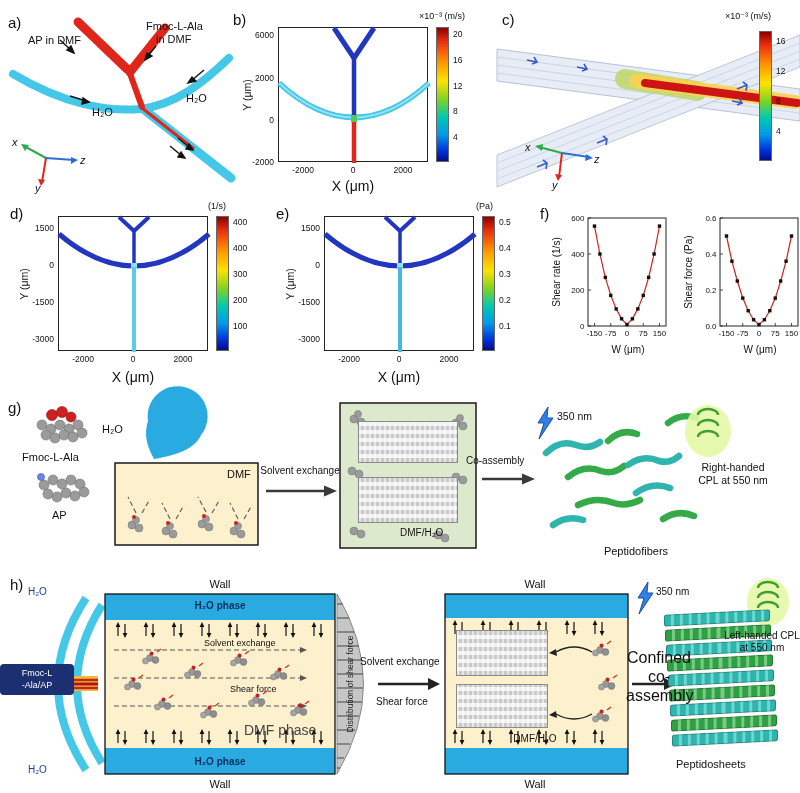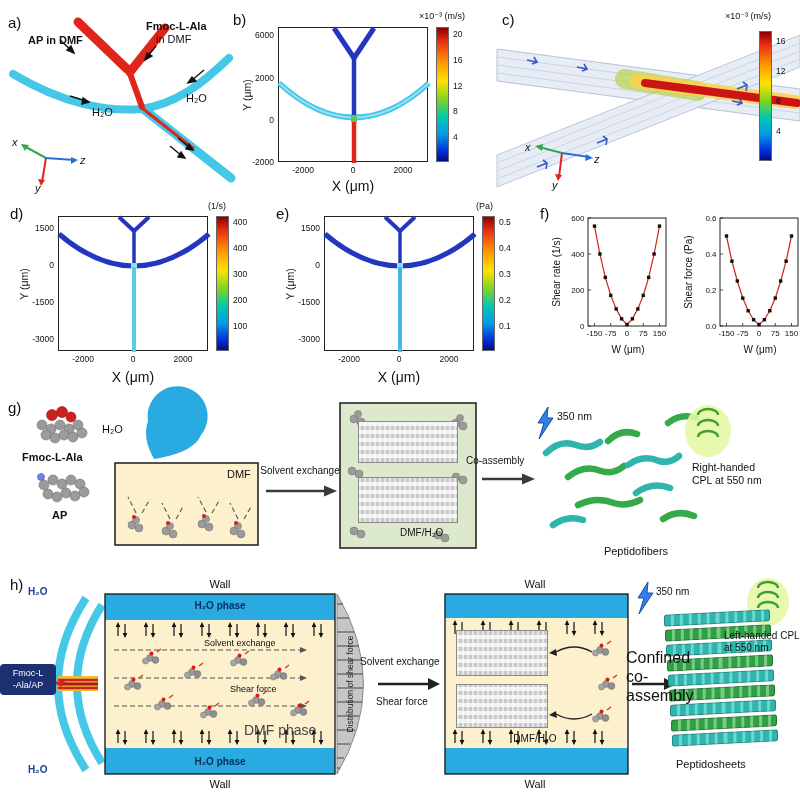--- a/index.html
+++ b/index.html
@@ -1,38 +1,38 @@
 <!DOCTYPE html>
 <html><head>
 <meta charset="utf-8">
 <style>
   *{box-sizing:border-box}
   body{margin:0;background:#fff;font-family:"Liberation Sans","DejaVu Sans",sans-serif;color:#111}
   #fig{position:relative;width:800px;height:793px;background:#fff;overflow:hidden}
   .abs{position:absolute}
   .panel-label{position:absolute;font-size:15px;color:#111;white-space:nowrap}
   .lbl{position:absolute;font-size:11px;color:#111;white-space:nowrap;line-height:1.15}
-  .wrap{position:absolute;font-size:10.5px;color:#111;line-height:1.2;text-align:left;white-space:normal}
+  .wrap{position:absolute;font-size:10.5px;color:#111;line-height:1.2;text-align:center;white-space:normal}
   .tick{position:absolute;font-size:8.5px;color:#111;white-space:nowrap}
   .tick.r{text-align:right}
   .axlbl{position:absolute;font-size:14px;color:#111;white-space:nowrap}
   .vlabel{position:absolute;white-space:nowrap;transform:translate(-50%,-50%) rotate(-90deg);font-size:10.5px;color:#111}
   .plotbox{border:1px solid #222;background:#fff}
   .cbar{position:absolute;width:13px;border:1px solid #666;background:linear-gradient(to bottom,#8c0000 0%,#e82e10 10%,#ff9800 26%,#ffe200 40%,#7ed321 54%,#00c9b0 67%,#009be8 80%,#0033dd 92%,#000d8a 100%)}
-  .bold{font-weight:bold}
+  .bold{font-weight:normal}
   svg{position:absolute;overflow:visible}
   svg text{font-family:"Liberation Sans","DejaVu Sans",sans-serif}
   .dash{stroke:#555;stroke-width:1.1;stroke-dasharray:5 3;fill:none}
   .fibg{stroke:#34aa48;stroke-width:6.5;fill:none;stroke-linecap:round}
   .fibt{stroke:#2fb4ae;stroke-width:6.5;fill:none;stroke-linecap:round}
   .sheet{position:absolute;width:106px;height:12px;border-radius:3px;transform:skewY(-3deg);border:1px solid rgba(0,0,0,.25)}
   .sheet.t{background:repeating-linear-gradient(90deg,#2fb4ae 0 6px,#6cd8d0 6px 9px)}
   .sheet.g{background:repeating-linear-gradient(90deg,#2fa044 0 6px,#79cc86 6px 9px)}
   .stack{position:absolute;border:1px solid #8a8a8a;background:repeating-linear-gradient(90deg,rgba(255,255,255,.55) 0 2px,rgba(0,0,0,0) 2px 5px),repeating-linear-gradient(0deg,#c9c9c9 0 4px,#f2f2f2 4px 8px)}
-  .navybox{position:absolute;background:#1c2f70;color:#fff;border-radius:4px;font-size:9px;text-align:center;line-height:1.3;padding:4px 0;width:56px}
+  .navybox{position:absolute;background:#1c2f70;color:#fff;border-radius:4px;font-size:9px;text-align:center;line-height:1.3;padding:4px 0;width:74px}
 </style>
 </head>
 <body>
 
 <div id="fig">
 
   <div class="abs" style="left:8px;top:6px;width:225px;height:186px">
     <span class="panel-label" style="left:0;top:8px">a)</span>
     <svg width="225" height="186" style="left:0;top:0">
       <path d="M5,68 C55,98 100,106 132,103 C168,99 196,76 221,52" fill="none" stroke="#45c8e8" stroke-width="8" stroke-linecap="round"></path>

